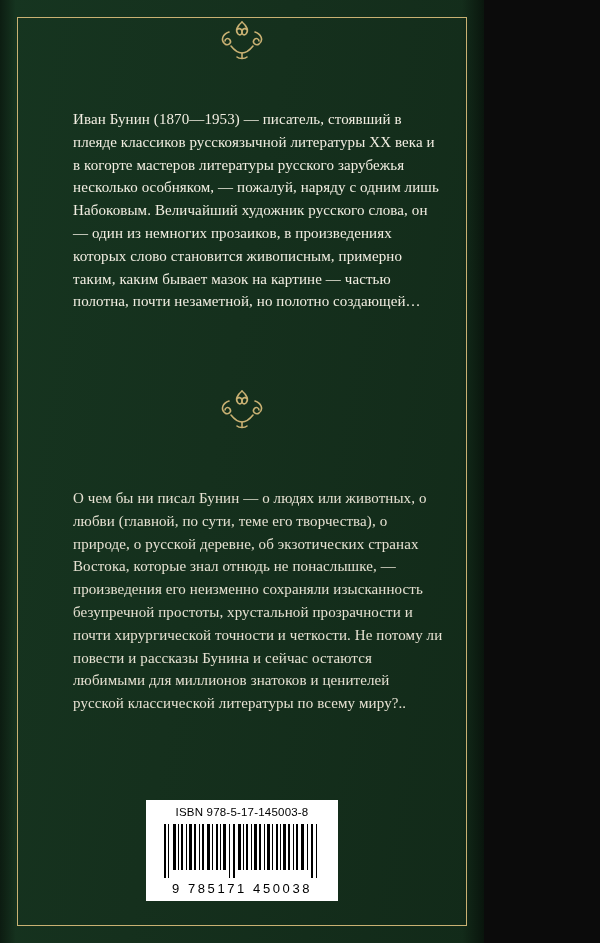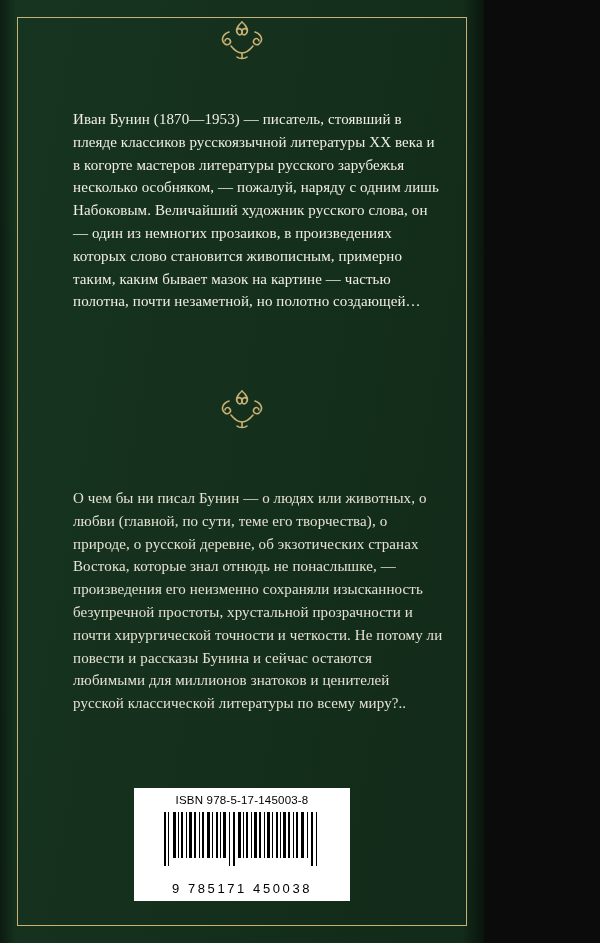--- a/index.html
+++ b/index.html
@@ -97,21 +97,21 @@
     margin-left: 33px;
   }
   .para-1 { top: 108px; color: #f2eee2; }
   .para-2 { top: 487px; color: #e6e1d2; }
 
   .isbn-block {
     position: absolute;
     left: 50%;
     transform: translateX(-50%);
     bottom: 42px;
-    width: 216px;
+    width: 192px;
     background: #ffffff;
     padding: 6px 8px 5px 8px;
     box-sizing: border-box;
     text-align: center;
   }
   .isbn-text {
     font-family: "Liberation Sans", sans-serif;
     font-size: 11.5px;
     color: #000;
     letter-spacing: 0.2px;
@@ -121,21 +121,21 @@
     width: 164px;
     height: 58px;
     margin: 0 auto;
     display: block;
   }
   .barcode-digits {
     font-family: "Liberation Sans", sans-serif;
     font-size: 13px;
     color: #000;
     letter-spacing: 2.6px;
-    margin-top: 13px;
+    margin-top: 1px;
   }
 </style>
 </head>
 <body>
 
 <div class="page">
 
   <div class="cover">
     <div class="spine-shade"></div>
     <div class="right-shade"></div>

